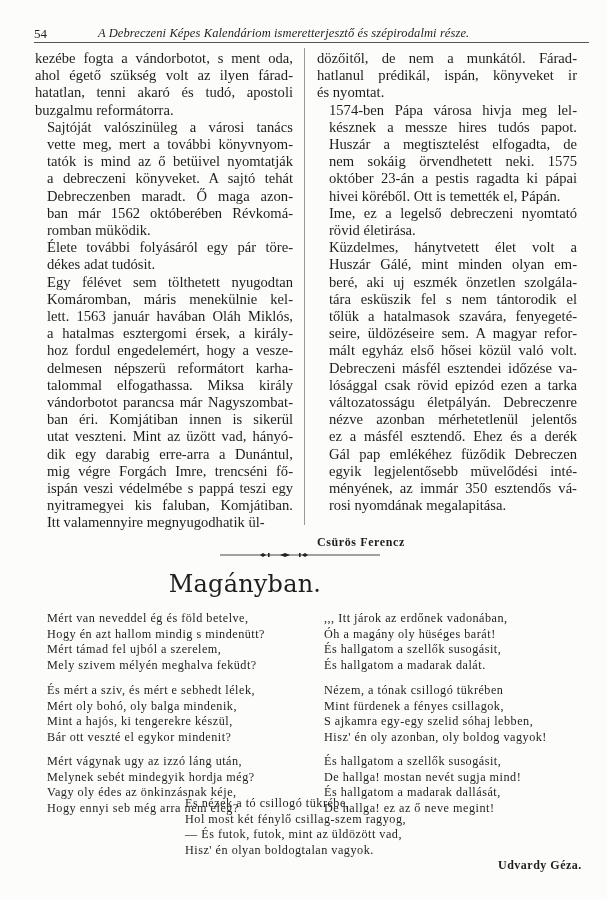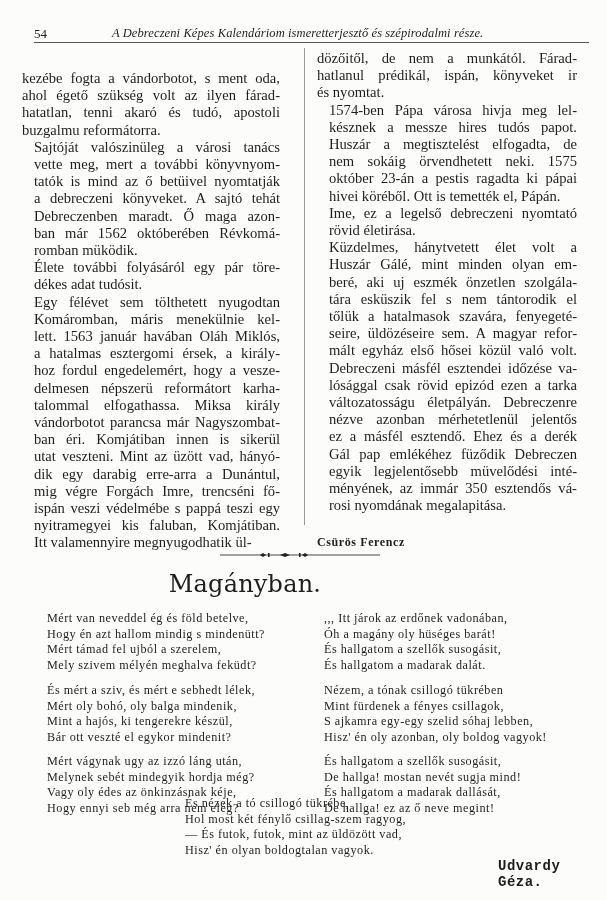--- a/index.html
+++ b/index.html
@@ -8,28 +8,28 @@
     background: #fcfcfa; color: #1e1e1e;
     font-family: "DejaVu Serif", "Liberation Serif", serif;
     position: relative;
   }
   .header {
     position: absolute; left: 34px; top: 24px; width: 555px; height: 18px;
     border-bottom: 1px solid #555;
     font-size: 12.5px;
   }
   .page-num { position: absolute; left: 0; top: 2px; font-family: "Liberation Serif", serif; font-size: 13px; }
-  .running-title { position: absolute; left: 78px; top: 2px; font-style: italic; font-family: "Liberation Serif", serif; font-size: 12.5px; letter-spacing: 0.1px; }
+  .running-title { position: absolute; left: 64px; top: 2px; font-style: italic; font-family: "Liberation Serif", serif; font-size: 12.5px; letter-spacing: 0.1px; }
   .col {
     position: absolute; top: 50px;
     font-family: "Liberation Serif", serif;
     font-size: 14.6px; line-height: 17.2px;
     text-align: justify;
   }
-  .col-left { left: 22px; width: 258px; margin-top: 20px; }
+  .col-left { left: 35px; width: 258px; }
   .col-right { left: 317px; width: 260px; }
   .col-divider {
     position: absolute; left: 304px; top: 48px; width: 1px; height: 477px;
     background: #999;
   }
   .col p { margin: 0; text-indent: 12px; }
   .col p.noindent { text-indent: 0; }
   .col .line { display: block; text-align: justify; text-align-last: justify; }
   .col .line.last { text-align-last: left; }
   .signature {
@@ -45,22 +45,22 @@
     font-family: "DejaVu Serif", serif; font-size: 24px; letter-spacing: 0.2px;
   }
   .stanza {
     position: absolute;
     font-family: "Liberation Serif", serif; 
     font-size: 12.2px; line-height: 15.6px; letter-spacing: 0.5px; margin-left: 12px;
   }
   .stanza div { white-space: nowrap; }
   .author {
     position: absolute; left: 498px; top: 858px;
-    font-family: Liberation Mono, monospace; font-weight: bold;
-    font-size: 14px; letter-spacing: 0.5px;
+    font-family: Liberation Serif, serif; font-weight: bold;
+    font-size: 12px; letter-spacing: 0.5px;
   }
 </style>
 </head>
 <body>
 
 <div class="header">
   <span class="page-num">54</span>
   <span class="running-title">A Debreczeni Képes Kalendáriom ismeretterjesztő és szépirodalmi része.</span>
 </div>
 

